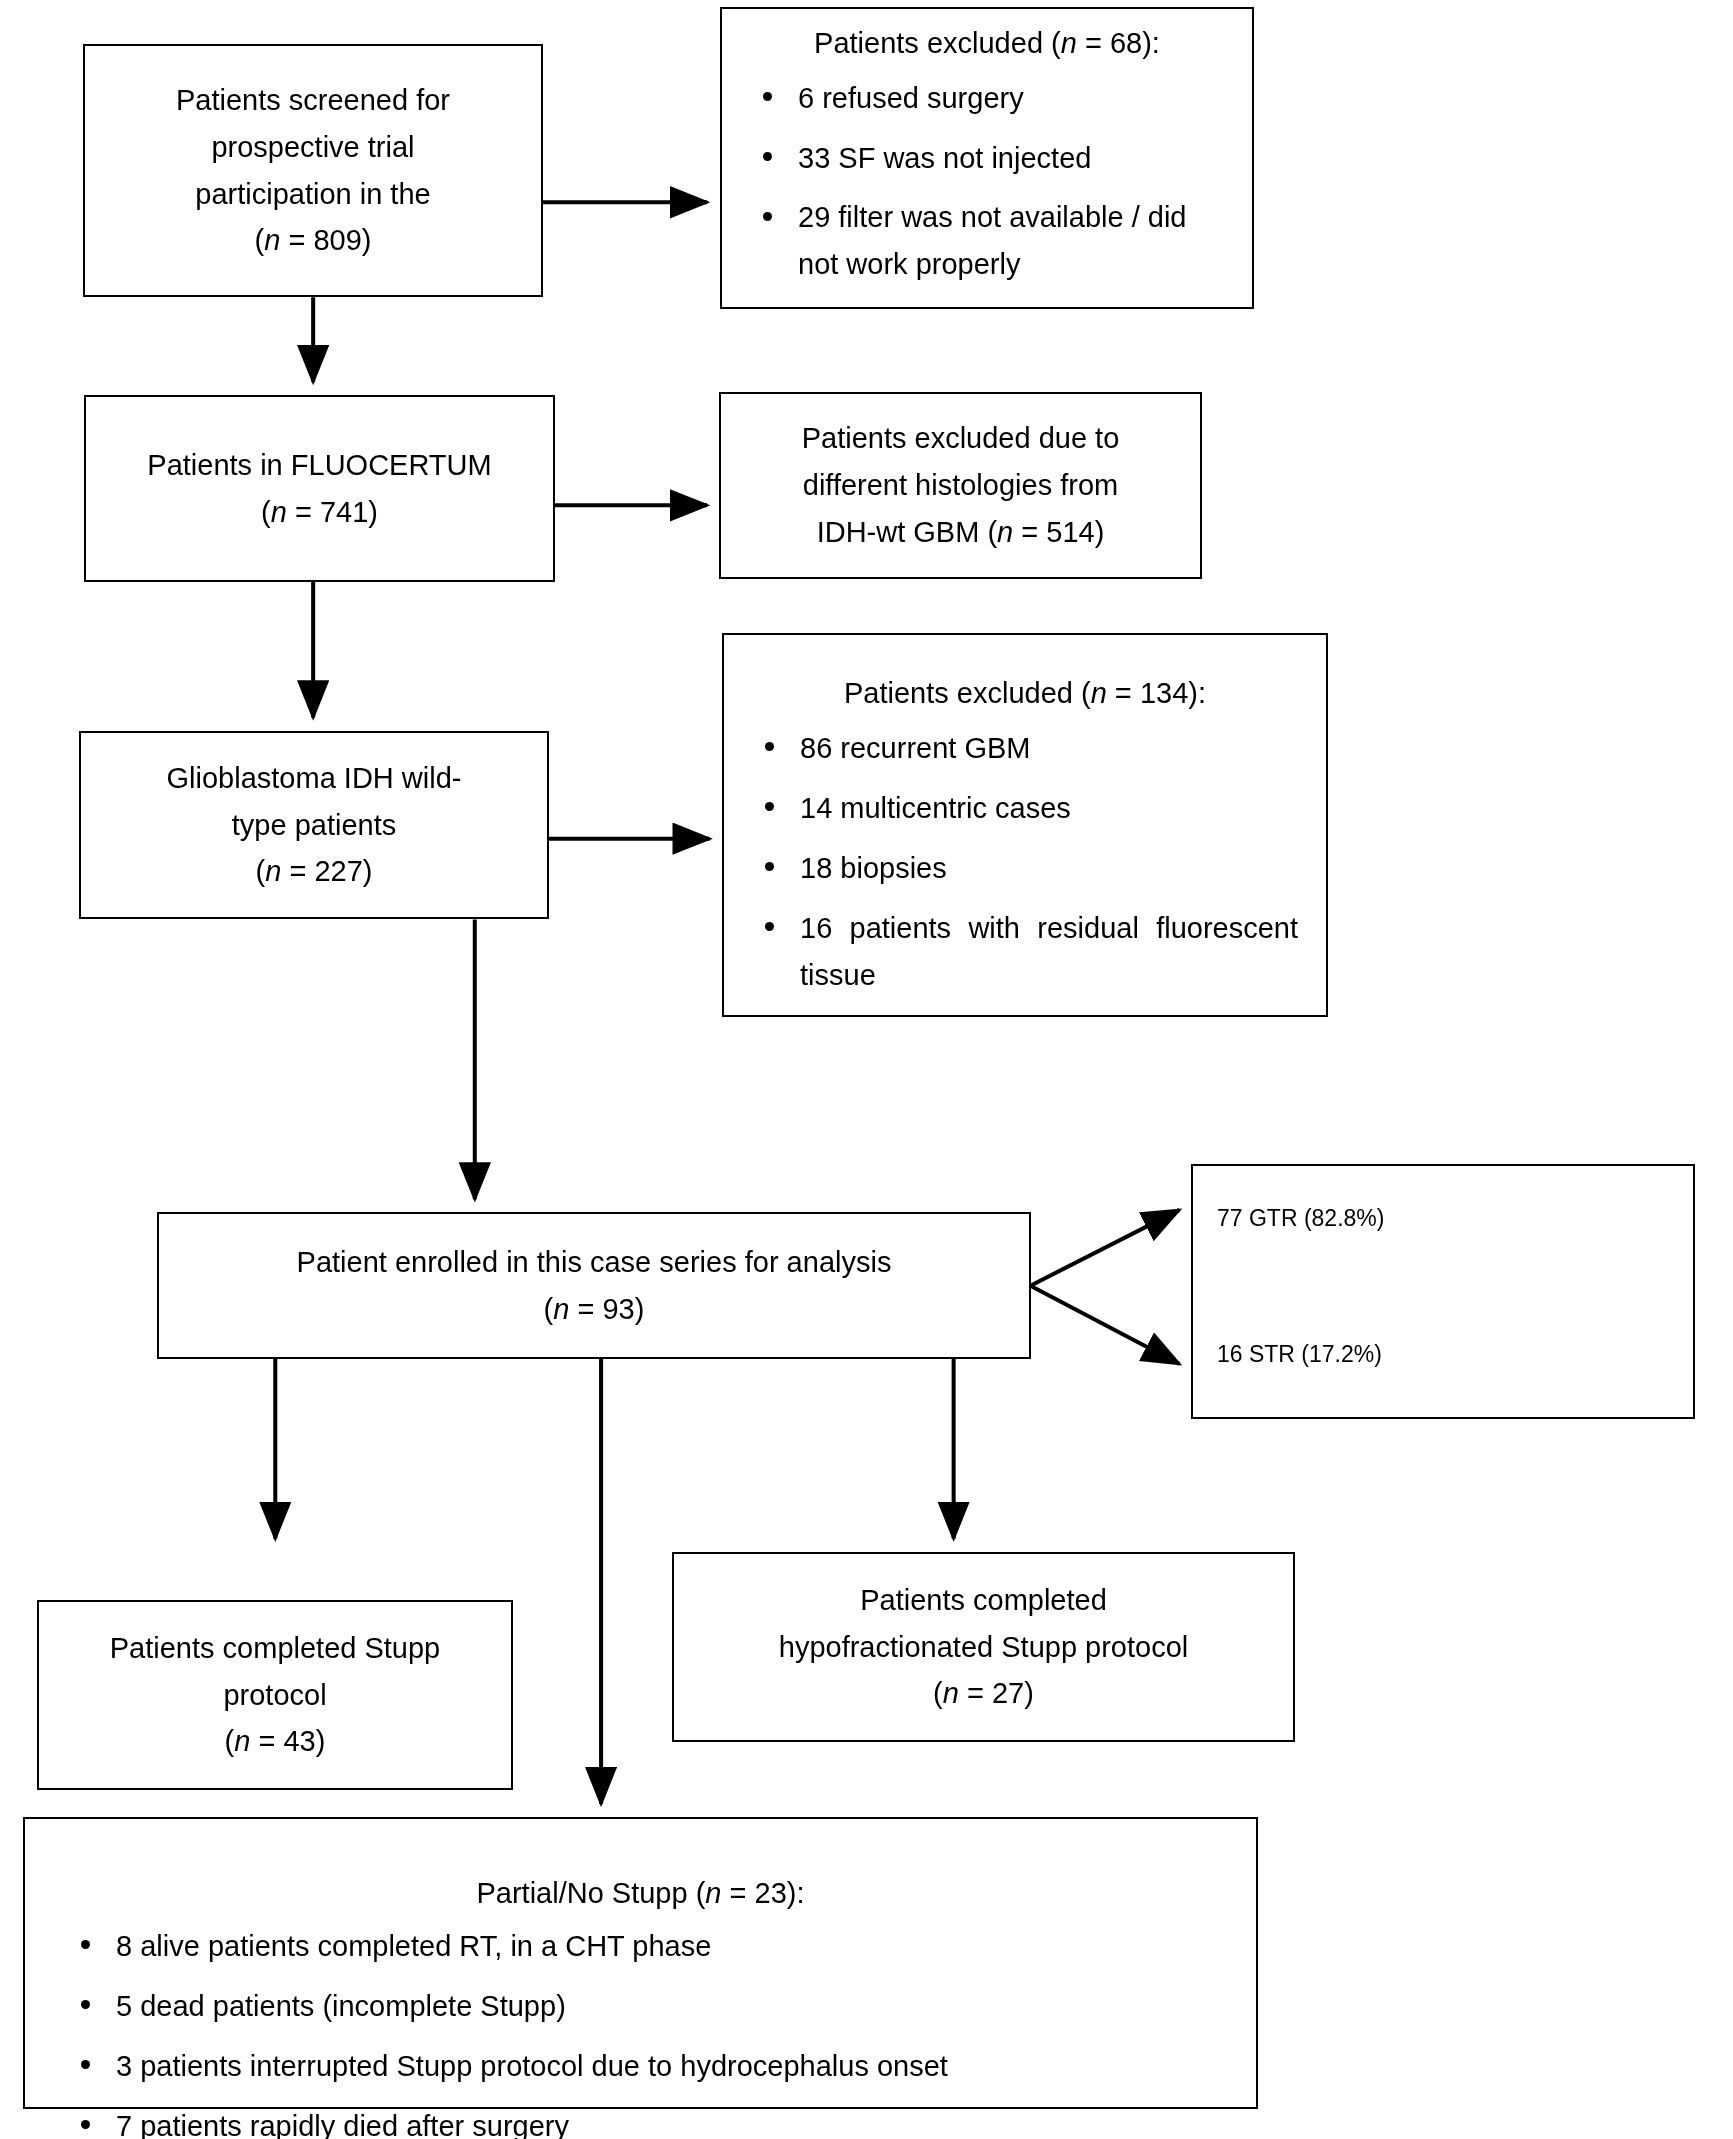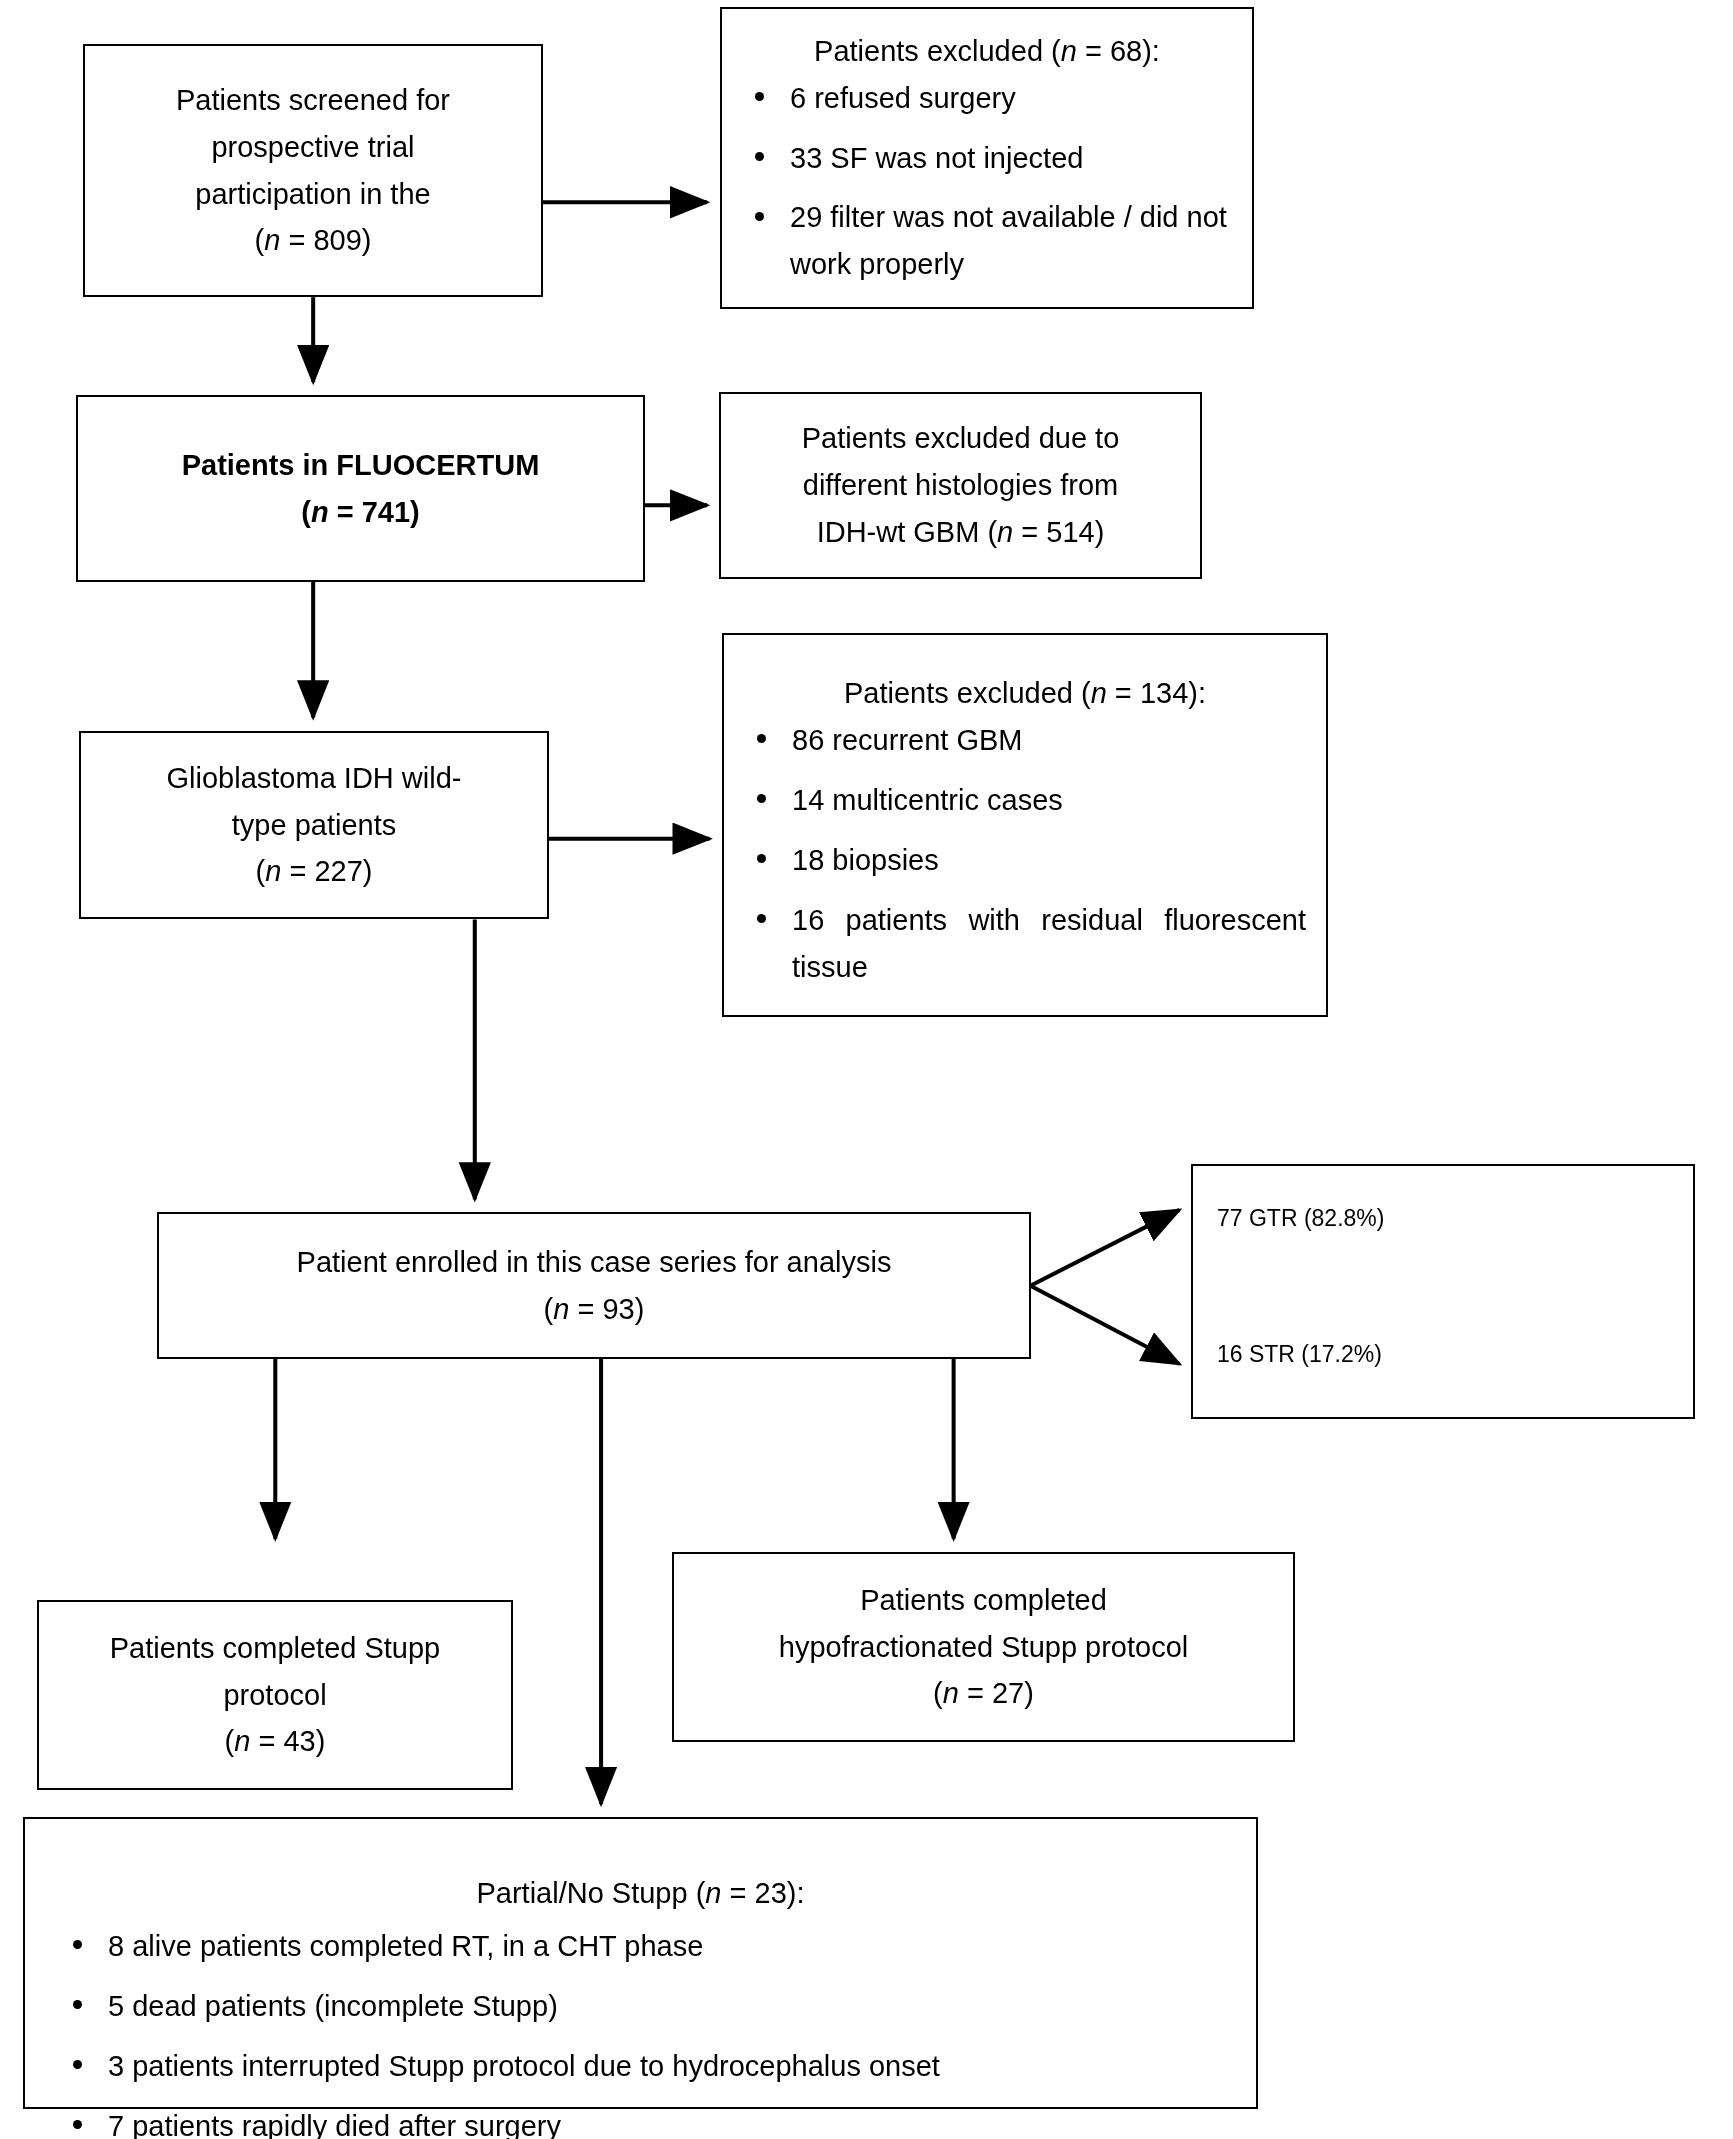--- a/index.html
+++ b/index.html
@@ -17,21 +17,21 @@
     color:#000;
   }
   .ctr{text-align:center;}
   .txt{font-size:23px;line-height:1.62;}
   .pad{padding:0 20px;}
   .title-line{font-size:29px;line-height:1.62;text-align:center;}
   .ital{font-style:italic;}
 
   ul.bul{
     list-style:none;
-    margin:0;
+    margin:8px;
     padding:0;
   }
   ul.bul li{
     position:relative;
     font-size:29px;
     line-height:1.62;
     margin:0 0 13px 0;
     padding-left:48px;
   }
   ul.bul li:last-child{margin-bottom:0;}
@@ -96,21 +96,21 @@
     <div class="pad">
       <div class="title-line"><span>Patients excluded (</span><i class="ital">n</i><span> = </span><span>68</span><span>):</span></div>
       <ul class="bul">
         <li><span class="dot"></span><span>6 refused surgery</span></li>
         <li><span class="dot"></span><span>33 SF was not injected</span></li>
         <li><span class="dot"></span><span>29 filter was not available / did not work properly</span></li>
       </ul>
     </div>
   </div>
 
-  <div class="node ctr" style="left:76px;top:395px;width:569px;height:187px;font-weight:bold;">
+  <div class="node ctr" style="left:84px;top:395px;width:471px;height:187px;">
     <div class="pad">
       <div class="title-line">Patients in FLUOCERTUM</div>
       <div class="title-line"><span>(</span><i class="ital">n</i><span> = </span><span>741</span><span>)</span></div>
     </div>
   </div>
 
   <div class="node ctr" style="left:719px;top:392px;width:483px;height:187px;">
     <div class="pad">
       <div class="title-line">Patients excluded due to</div>
       <div class="title-line">different histologies from</div>

